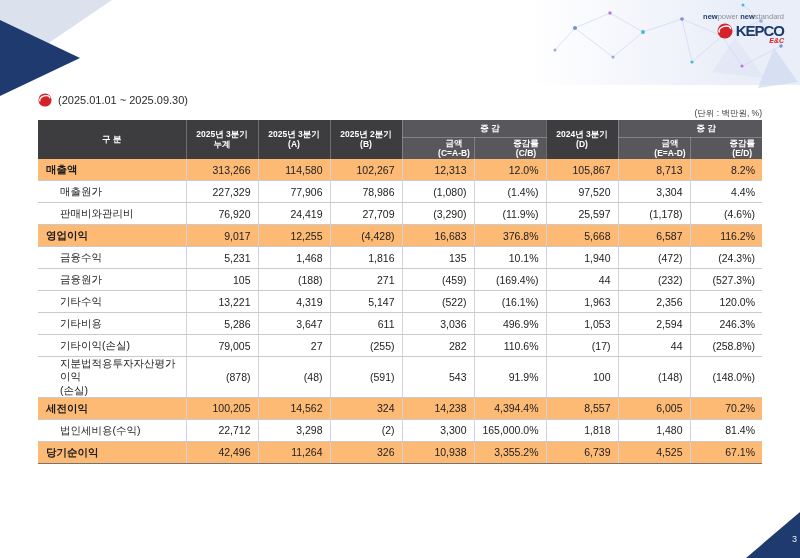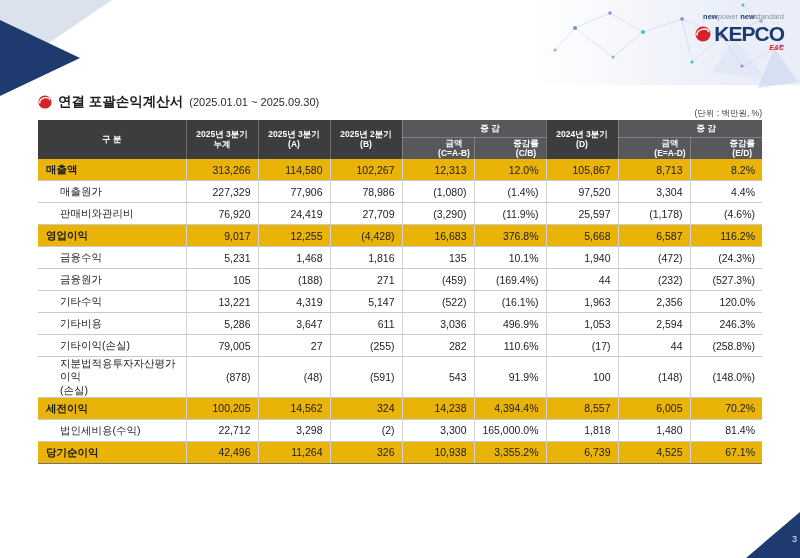--- a/index.html
+++ b/index.html
@@ -27,21 +27,21 @@
   .page-title{
     position:absolute; left:42px; top:28px;
     font-size:25px; font-weight:bold; color:#1c3a6b; letter-spacing:-0.5px;
   }
   
   .brand{ position:absolute; top:12px; right:16px; text-align:right; }
   .tagline{ font-size:7.5px; color:#8b8f98; letter-spacing:0; }
   .tagline b{ color:#1c3a6b; }
   .logo-row{ display:flex; align-items:center; justify-content:flex-end; gap:3px; margin-top:1px; }
   .logo-mark svg{ display:block; }
-  .logo-text{ font-size:21px; font-weight:bold; color:#1c3a6b; letter-spacing:-1px; }
+  .logo-text{ font-size:15px; font-weight:bold; color:#1c3a6b; letter-spacing:-1px; }
   .logo-sub{ font-size:7px; font-weight:bold; font-style:italic; color:#d5232a; margin-top:-2px; }
   
   .section-header{
     position:absolute; left:38px; top:93px;
     display:flex; align-items:center; gap:6px;
   }
   .section-icon svg{ display:block; }
   .section-title{ font-size:13.5px; font-weight:bold; color:#1a1a1c; }
   .section-period{ font-size:11px; color:#2a2a2c; }
   .unit-note{
@@ -64,21 +64,21 @@
   thead tr.h1{ height:17px; }
   thead tr.h2{ height:16px; }
   thead tr.h1 th.grp{ border-bottom:1px solid rgba(255,255,255,0.25); }
   tbody td{
     font-size:10.5px; color:#1c1c1e; height:22px;
     border-bottom:1px solid #cacaca; background:#fff;
   }
   tbody td.num{ text-align:right; padding-right:7px; border-left:1px solid #d4d4d6; }
   tbody td.lbl{ text-align:left; padding-left:8px; line-height:1.25; white-space:pre-line; }
   tbody td.lbl.ind{ padding-left:22px; }
-  tbody tr.em td{ background:#eab308; }
+  tbody tr.em td{ background:#fdba74; }
   tbody tr.em td.lbl{ font-weight:bold; }
   tbody tr:last-child td{ border-bottom:1px solid #737373; }
   
   .corner-triangle{
     position:absolute; right:0; bottom:0; width:54px; height:46px;
     background:#1e3a6e; clip-path:polygon(100% 0, 100% 100%, 0 100%);
   }
   .page-number{
     position:absolute; right:3px; bottom:14px;
     font-size:9px; color:rgba(255,255,255,0.9);
@@ -133,21 +133,20 @@
     <div class="logo-sub">E&amp;C</div>
   </div>
 
   <div class="section-header">
     <span class="section-icon">
       <svg width="14" height="14" viewBox="0 0 16 16">
         <circle cx="8" cy="8" r="7.5" fill="#d5232a"></circle>
         <path d="M2.5 9.5 A6 3.6 -18 1 1 13.5 6.2" stroke="#ffffff" stroke-width="1.5" fill="none"></path>
       </svg>
     </span>
-    <span class="section-title">연결 포괄손익계산서</span>
     <span class="section-period">(2025.01.01 ~ 2025.09.30)</span>
   </div>
   <div class="unit-note">(단위 : 백만원, %)</div>
 
   <table>
     <colgroup>
       <col style="width:148px">
         <col style="width:72px">
         <col style="width:72px">
         <col style="width:72px">

